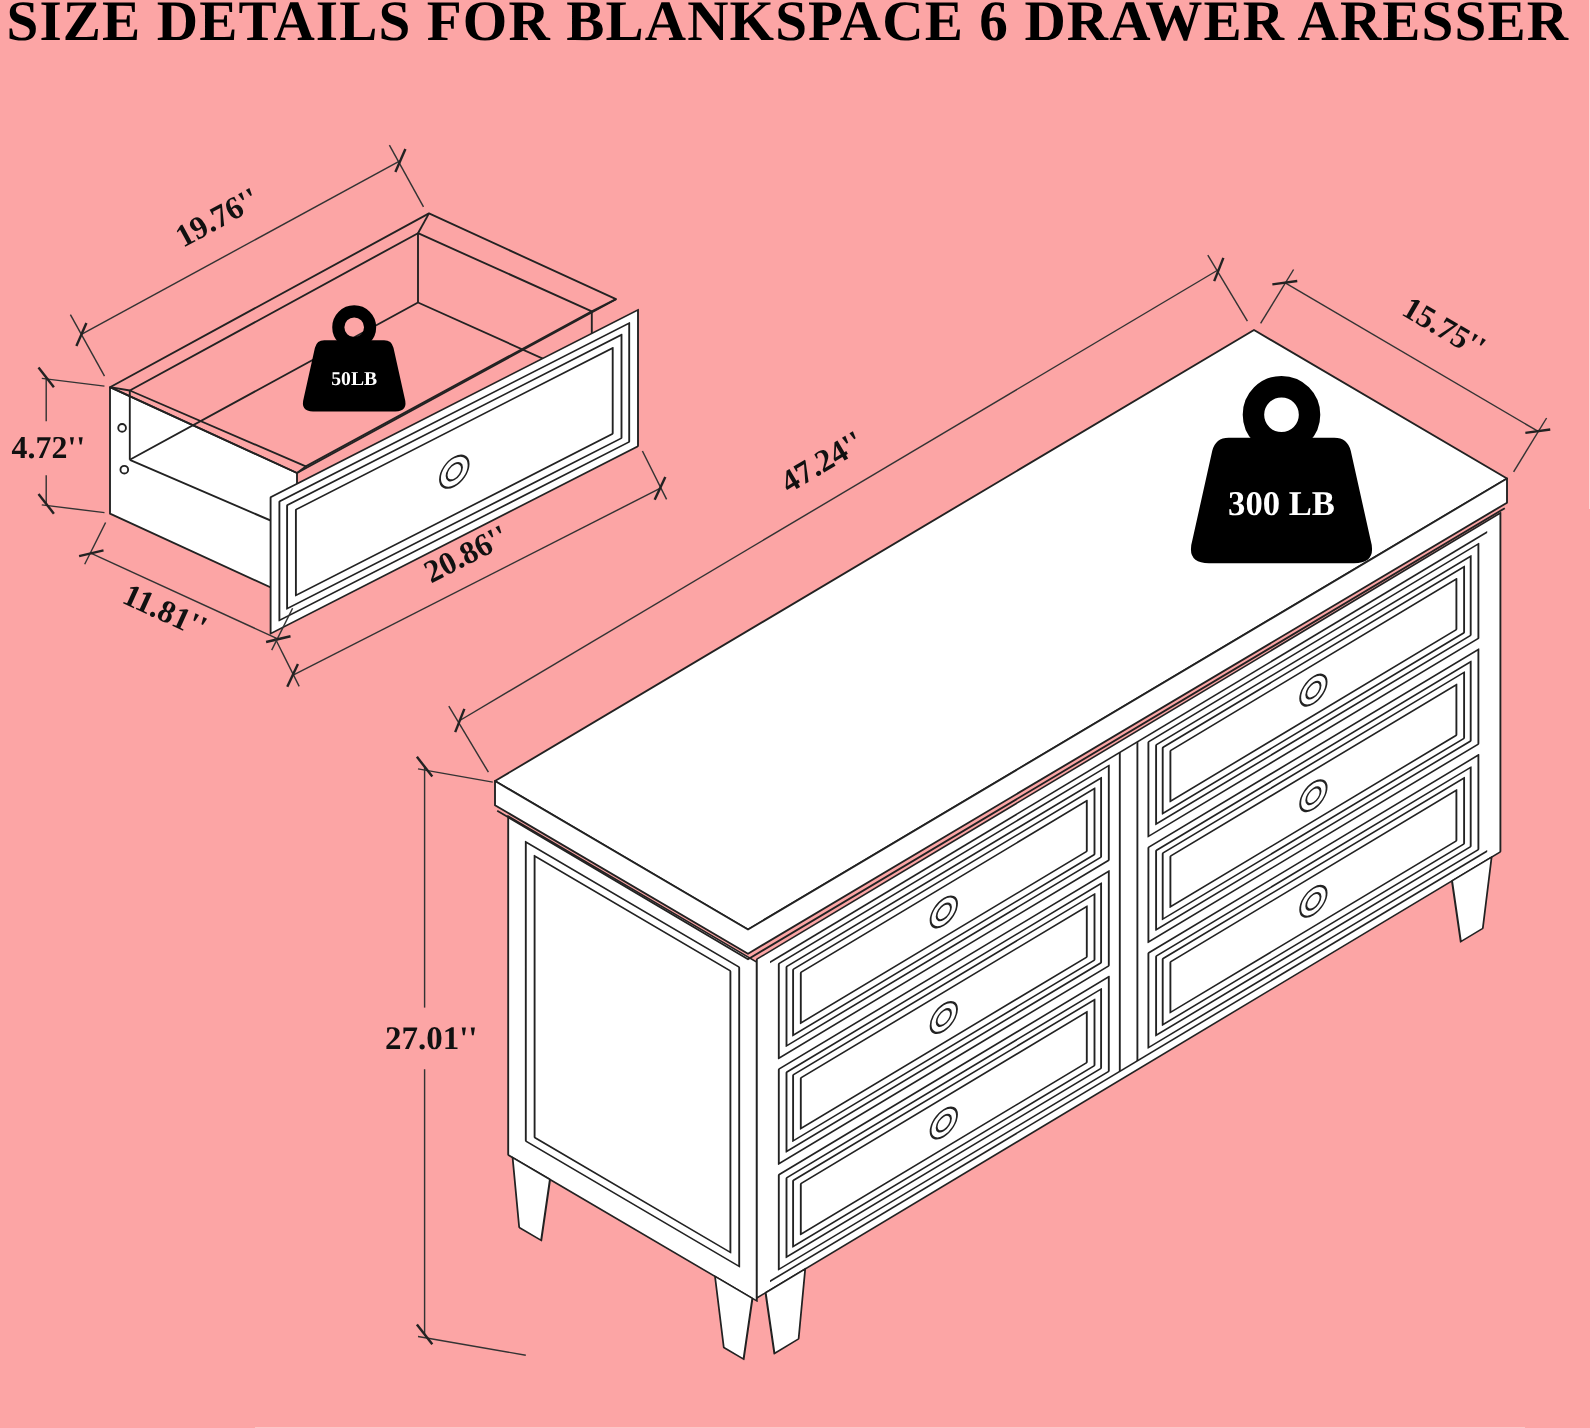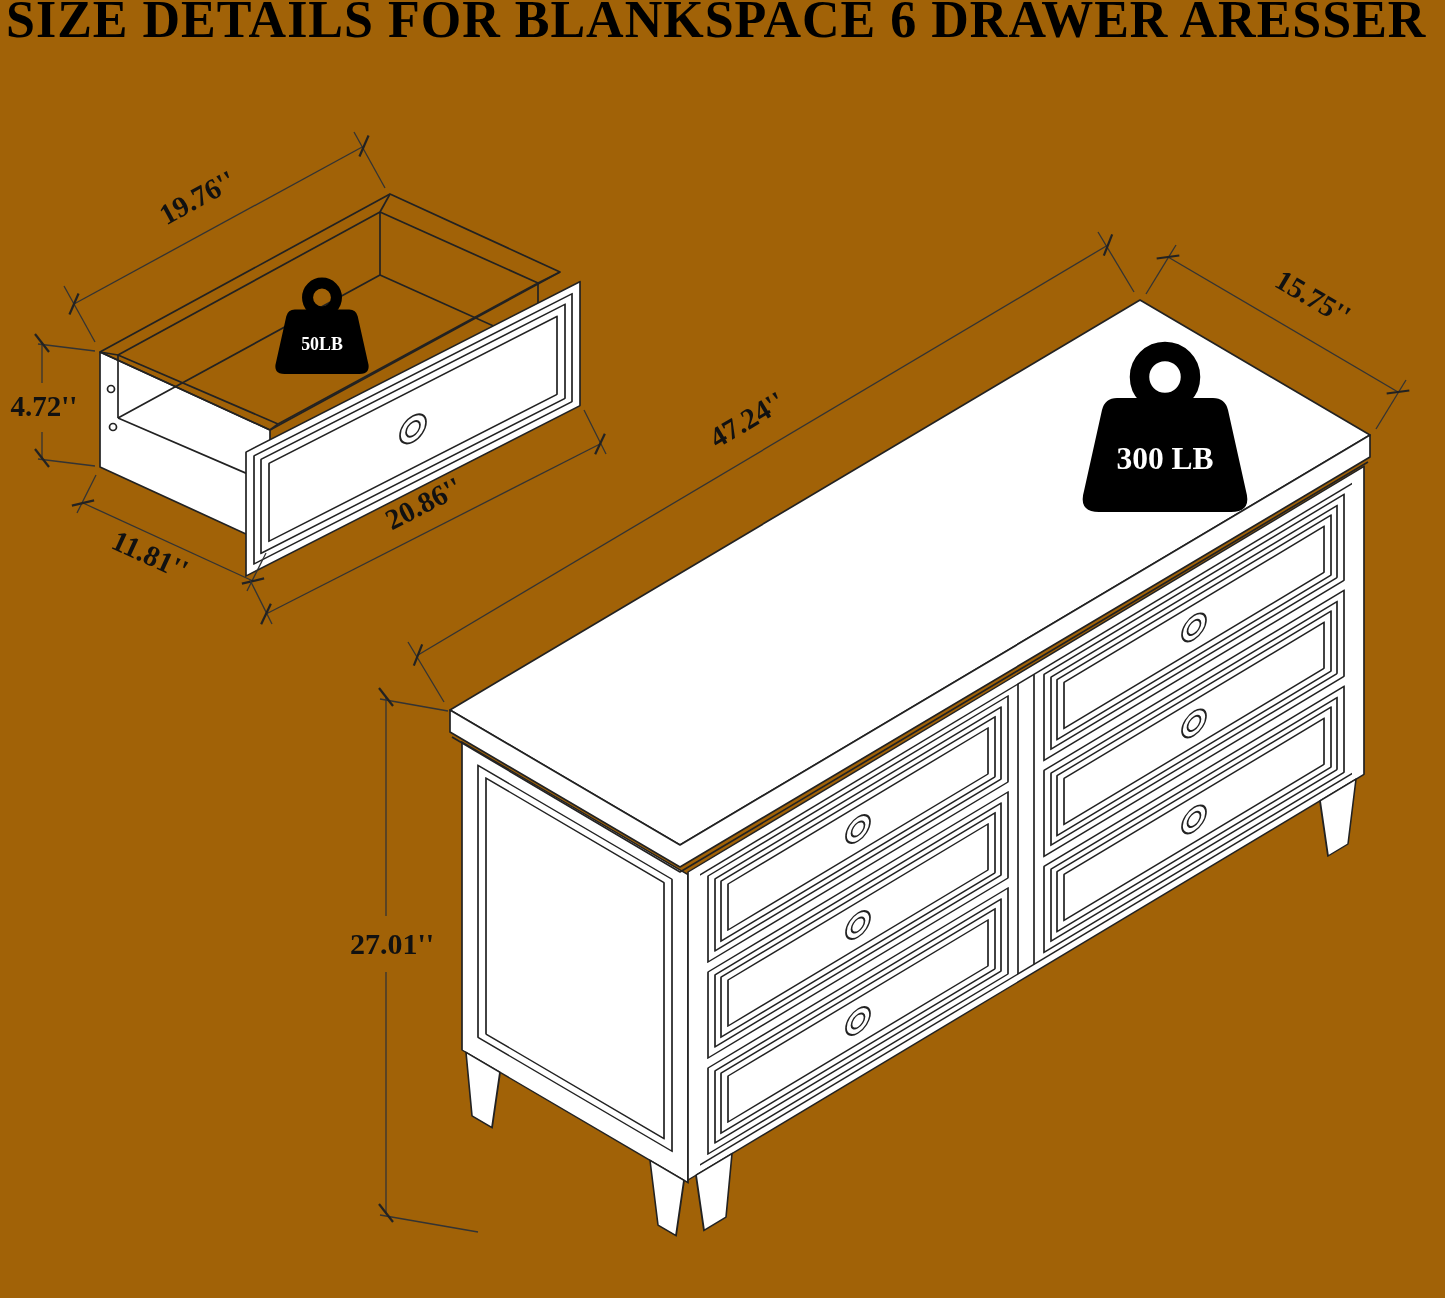--- a/index.html
+++ b/index.html
@@ -1,19 +1,19 @@
 <!DOCTYPE html>
 <html><head>
 <meta charset="utf-8">
 <style>
   html,body{margin:0;padding:0;background:#fff;}
   .canvas{
     position:relative;
     width:1445px;height:1298px;
-    background:#a16207;
+    background:#fca5a5;
     overflow:hidden;
     font-family:"Liberation Serif","DejaVu Serif",serif;
   }
   .title{
     position:absolute;top:-10px;left:6px;margin:0;
     font-size:52px;font-weight:700;color:#000;
     letter-spacing:1px;white-space:nowrap;
     font-family:"Liberation Serif","DejaVu Serif",serif;
   }
   svg.diagram{position:absolute;left:0;top:0;}

